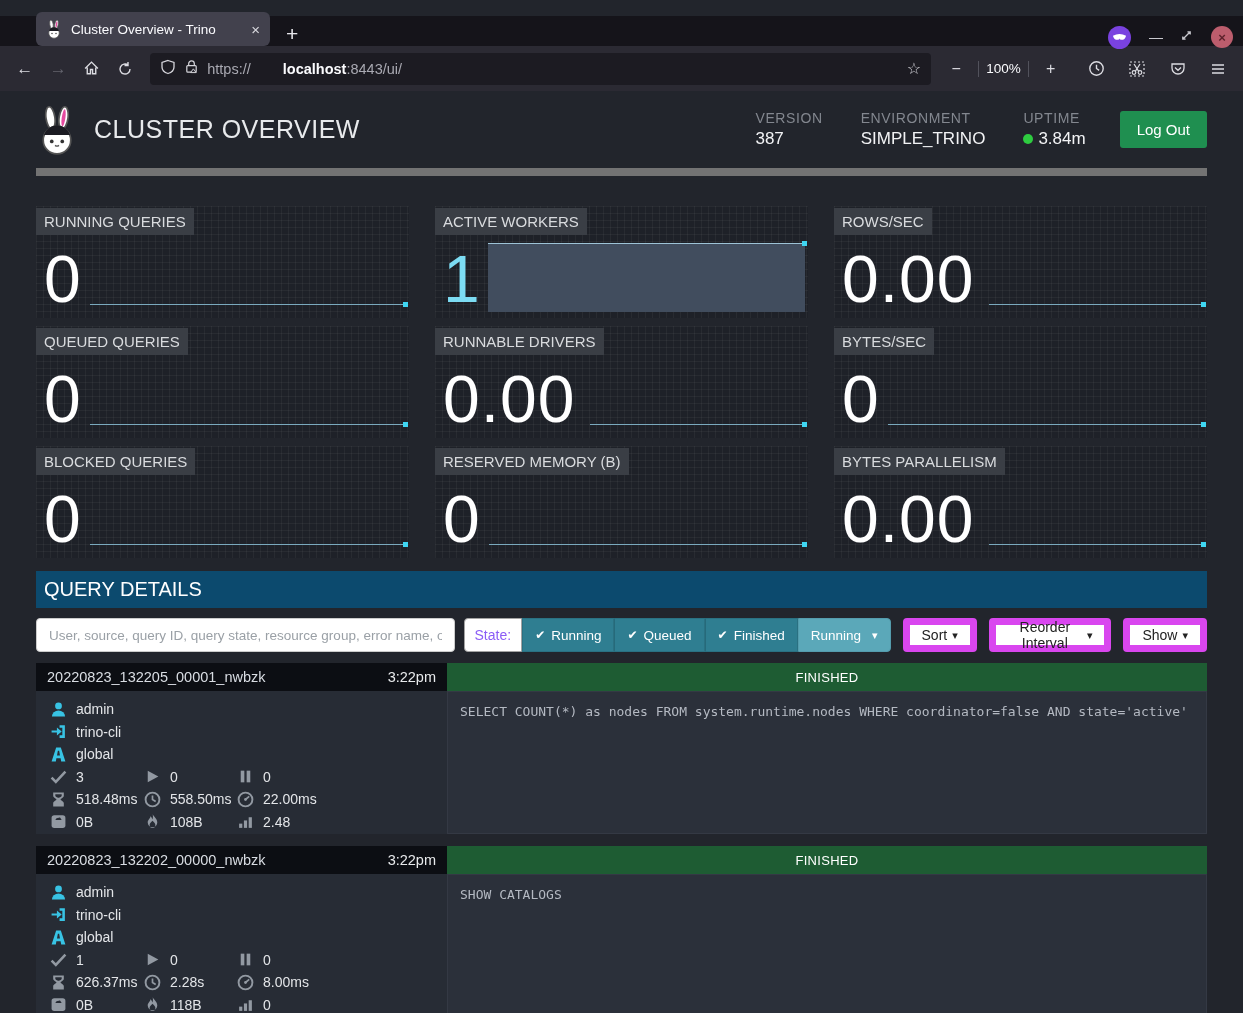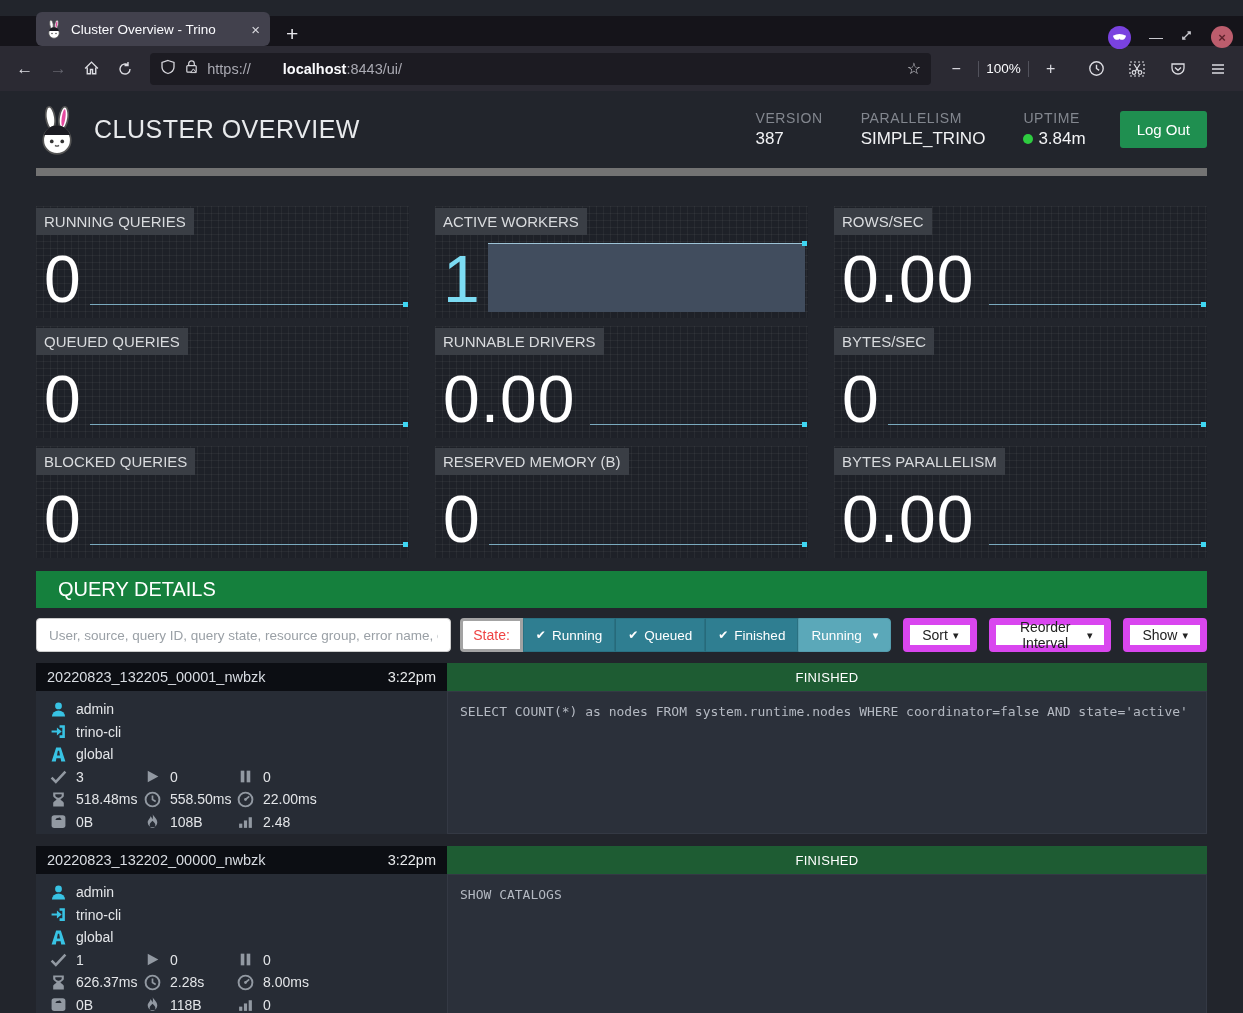--- a/index.html
+++ b/index.html
@@ -61,29 +61,29 @@
                 color:#fff; z-index:2; letter-spacing:1px; }
   .tile-value.cyan { color:#7cdcf3; }
   .spark-line { position:absolute; bottom:13px; left:54px; right:3px; height:1.5px; background:#7aa9bd; }
   .tile.num-wide .spark-line { left:155px; }
   .spark-dot { position:absolute; bottom:11px; right:1px; width:5px; height:5px; background:#3fd6f2; }
   .tile .area-fill { position:absolute; left:53px; right:3px; top:37px; bottom:6px;
                      background:#414d5e; border-top:1px solid #9dc3d6; }
   .area-dot { position:absolute; top:35px; right:1px; width:5px; height:5px; background:#3fd6f2; }
 
   
-  .section-bar { margin-top:13px; height:37px; background:#15803d; color:#fff; font-size:20px;
-                 display:flex; align-items:center; padding-left:22px; }
+  .section-bar { margin-top:13px; height:37px; background:#0c4a6e; color:#fff; font-size:20px;
+                 display:flex; align-items:center; padding-left:8px; }
   .toolbar { margin-top:10px; display:flex; align-items:stretch; height:34px; }
   .search-input { width:540px; border:1px solid #ccc; border-radius:4px; padding:0 12px;
                   font-size:13.5px; font-family:inherit; color:#333; background:#fff; }
   .search-input::placeholder { color:#9aa0a6; }
   .state-group { display:flex; margin-left:9px; }
-  .state-label { background:#fff; color:#ef4444; font-size:14px; display:flex; align-items:center;
-                 padding:0 10px; border-radius:4px 0 0 4px; border:3px solid #a3a3a3;text-align:center; }
+  .state-label { background:#fff; color:#8b5cf6; font-size:14px; display:flex; align-items:center;
+                 padding:0 10px; border-radius:4px 0 0 4px; border:1px solid #a3a3a3;text-align:center; }
   .state-btn { background:#2f7e91; color:#fff; font-size:13.5px; display:flex; align-items:center; gap:6px;
                padding:0 12px; border:1px solid #2a7182; border-left-color:#256points; }
   .state-btn + .state-btn { border-left:1px solid #266a7a; }
   .state-btn.failed { background:#5ba8b9; border-color:#549cad; border-radius:0 4px 4px 0; }
   .check-glyph { font-size:12px; }
   .caret { font-size:11px; margin-left:5px; }
   .white-btn { background:#fff; color:#222; font-size:14px; border:7px solid #d946ef; border-radius:4px;
                display:flex; align-items:center; padding:0 12px; font-family:inherit; }
   .white-btn .caret { color:#222; }
   .ml12 { margin-left:12px; }
@@ -229,21 +229,21 @@
         <path d="M14.5 30 q1.5 1.2 3 0" stroke="#555" fill="none"></path>
       </svg>
     </span>
     <span class="page-title">CLUSTER OVERVIEW</span>
     <div class="header-meta">
       <div class="meta-item">
         <span class="meta-label">VERSION</span>
         <span class="meta-value">387</span>
       </div>
       <div class="meta-item">
-        <span class="meta-label">PARALLELISM</span>
+        <span class="meta-label">ENVIRONMENT</span>
         <span class="meta-value">SIMPLE_TRINO</span>
       </div>
       <div class="meta-item">
         <span class="meta-label">UPTIME</span>
         <span class="meta-value uptime-value">
           <span class="uptime-dot"></span>
           <span>3.84m</span>
         </span>
       </div>
     </div>

